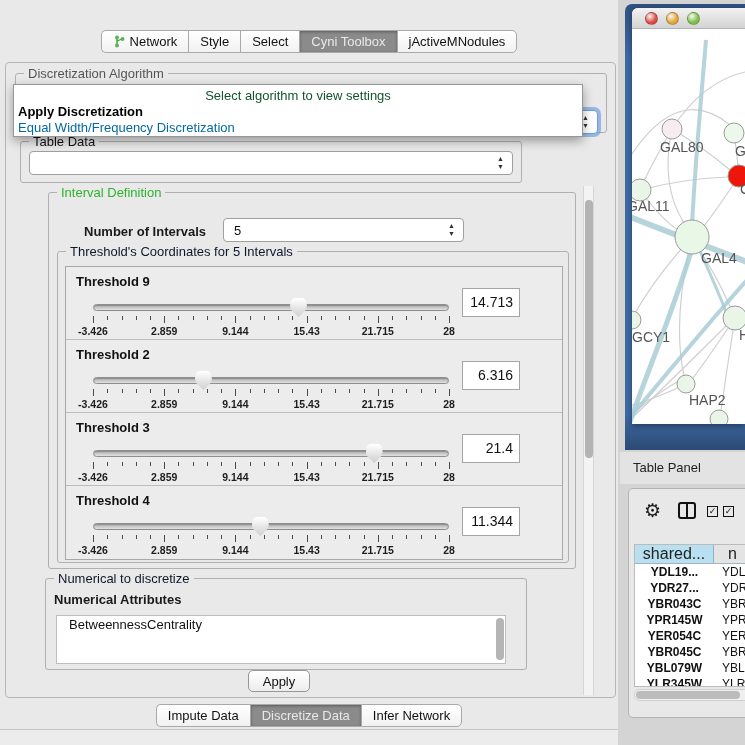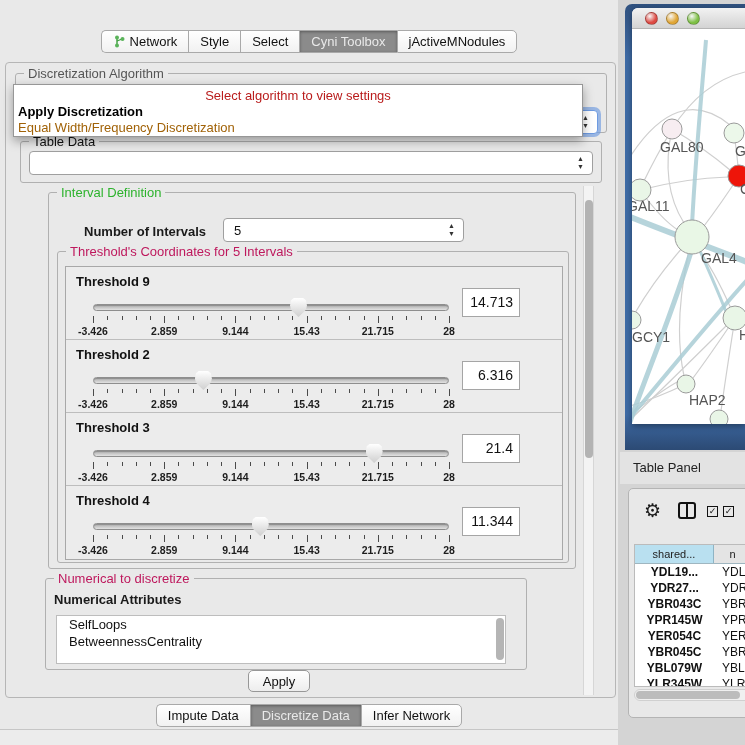--- a/index.html
+++ b/index.html
@@ -23,35 +23,35 @@
   .tab:last-child{border-radius:0 5px 5px 0;border-right:1px solid #a9a9a9;}
   .tab.selected{background:#8b8b8b;color:#e9e9e9;box-shadow:inset 0 1px 3px rgba(0,0,0,.35);}
   .tab .net-ico{display:inline-block;width:13px;height:13px;vertical-align:-2px;margin-right:4px;}
   
   #outer-panel{position:absolute;left:5px;top:62px;width:611px;height:636px;
                border:1px solid #b6b6b6;border-radius:4px;background:#e9e9e9;}
   
   .groupbox{position:absolute;border:1px solid #b0b0b0;border-radius:3px;}
   .groupbox>.gb-title{position:absolute;top:-8px;left:8px;background:#e9e9e9;padding:0 4px;font-size:13px;}
   .gb-green{color:#2db32d;}
-  .gb-blue{color:#be185d;}
+  .gb-blue{color:#0f172a;}
   .gb-black{color:#111;font-weight:normal;}
   .gb-gray{color:#555;}
   
   .combo{position:absolute;background:#fff;border:1px solid #9f9f9f;border-radius:4px;height:24px;}
   .combo .combo-value{position:absolute;left:10px;top:4px;font-size:13px;color:#111;white-space:nowrap;}
   .combo .stepper{position:absolute;right:6px;top:3px;width:11px;height:18px;font-size:7px;line-height:8px;
                   color:#333;text-align:center;}
   .combo.focused{box-shadow:0 0 0 3px rgba(110,155,225,.65);border-color:#6e9be1;}
   
   #algo-popup{position:absolute;left:13px;top:84px;width:570px;height:53px;background:#fff;
               border:1px solid #979797;box-shadow:0 4px 10px rgba(0,0,0,.35);z-index:30;}
-  #algo-popup .ph{position:absolute;left:0;top:3px;width:100%;text-align:center;color:#b91c1c;font-size:13px;}
+  #algo-popup .ph{position:absolute;left:0;top:3px;width:100%;text-align:center;color:#14532d;font-size:13px;}
   #algo-popup .it1{position:absolute;left:4px;top:19px;font-weight:bold;color:#000;font-size:13px;}
-  #algo-popup .it2{position:absolute;left:4px;top:35px;color:#a16207;font-size:13px;}
+  #algo-popup .it2{position:absolute;left:4px;top:35px;color:#0369a1;font-size:13px;}
   
   #viewport{position:absolute;left:13px;top:186px;width:580px;height:509px;}
   #vscroll{position:absolute;left:570px;top:0;width:11px;height:509px;background:#f3f3f3;
            border-left:1px solid #d6d6d6;border-right:1px solid #d6d6d6;}
   #vscroll .thumb-v{position:absolute;left:1px;top:14px;width:8px;height:258px;background:#b3b3b3;border-radius:5px;}
   
   #num-int-label{position:absolute;left:35px;top:31px;font-weight:bold;font-size:13px;}
   
   #thr-stack{position:absolute;left:7px;top:14px;width:498px;border:1px solid #a8a8a8;background:#ececec;}
   .thr-row{position:relative;height:73px;border-bottom:1px solid #bdbdbd;background:#ececec;}
@@ -96,21 +96,21 @@
   #tp-box{position:absolute;left:628px;top:488px;width:125px;height:230px;background:#e8e8e8;
           border:1px solid #b4b4b4;border-radius:5px 0 0 5px;}
   #tp-toolbar{position:absolute;left:0;top:0;width:100%;height:50px;}
   #gear-ic{position:absolute;left:15px;top:10px;font-size:19px;color:#1a1a1a;}
   #cols-ic{position:absolute;left:49px;top:13px;width:18px;height:17px;border:2px solid #111;border-radius:3px;}
   #cols-ic::after{content:"";position:absolute;left:6px;top:0;width:2px;height:13px;background:#111;}
   .cb-ic{position:absolute;top:17px;width:11px;height:11px;border:1.5px solid #111;font-size:9px;line-height:9px;
          text-align:center;color:#111;font-weight:bold;}
   #tp-table{position:absolute;left:5px;top:55px;width:118px;height:143px;background:#fff;border:1px solid #bbb;overflow:hidden;}
   .tp-header{display:flex;height:19px;border-bottom:1px solid #9fb6c0;}
-  .tp-hcell{font-size:11px;text-align:center;line-height:18px;color:#222;overflow:hidden;white-space:nowrap;}
+  .tp-hcell{font-size:16px;text-align:center;line-height:18px;color:#222;overflow:hidden;white-space:nowrap;}
   .tp-hcell.c1{width:79px;background:#b9e0f0;border-right:1px solid #8fb4c4;}
   .tp-hcell.c2{flex:1;background:#e4e4e4;}
   .tp-row{display:flex;height:16px;}
   .tp-cell{font-size:12px;line-height:16px;text-align:center;color:#111;overflow:hidden;white-space:nowrap;}
   .tp-cell.c1{width:79px;font-weight:bold;}
   .tp-cell.c2{flex:1;text-align:left;padding-left:8px;}
   #tp-hscroll{position:absolute;left:5px;top:200px;width:118px;height:12px;background:#f0f0f0;border:1px solid #d0d0d0;border-radius:6px;}
   #tp-hscroll .thumb-h{position:absolute;left:1px;top:1px;width:104px;height:8px;background:#bcbcbc;border-radius:4px;}
 </style>
 </head>
@@ -130,21 +130,21 @@
 
     <div id="outer-panel">
 
       <div class="groupbox" style="left:9px;top:10px;width:592px;height:60px;">
         <span class="gb-title gb-gray">Discretization Algorithm</span>
         <div class="combo focused" style="left:8px;right:8px;top:36px;">
           <span class="stepper">▲<br>▼</span>
         </div>
       </div>
 
-      <div class="groupbox" style="left:14px;top:78px;width:582px;height:42px;">
+      <div class="groupbox" style="left:14px;top:78px;width:502px;height:42px;">
         <span class="gb-title gb-black">Table Data</span>
         <div class="combo" style="left:8px;right:8px;top:9px;">
           <span class="stepper">▲<br>▼</span>
         </div>
       </div>
     </div>
 
     <div id="algo-popup">
       <div class="ph">Select algorithm to view settings</div>
       <div class="it1">Apply Discretization</div>
@@ -327,21 +327,20 @@
               </div>
             </div>
         </div>
       </div>
 
       <div class="groupbox" style="left:32px;top:392px;width:482px;height:92px;">
         <span class="gb-title gb-blue">Numerical to discretize</span>
         <span id="attr-subtitle">Numerical Attributes</span>
         <div id="attr-list">
 
-        <div class="item">SelfLoops</div>
             <div class="item">BetweennessCentrality</div>
             <div id="attr-scroll"></div>
           </div>
       </div>
 
       <button id="apply-btn">Apply</button>
 
       <div id="vscroll">
         <div class="thumb-v"></div>
       </div>

